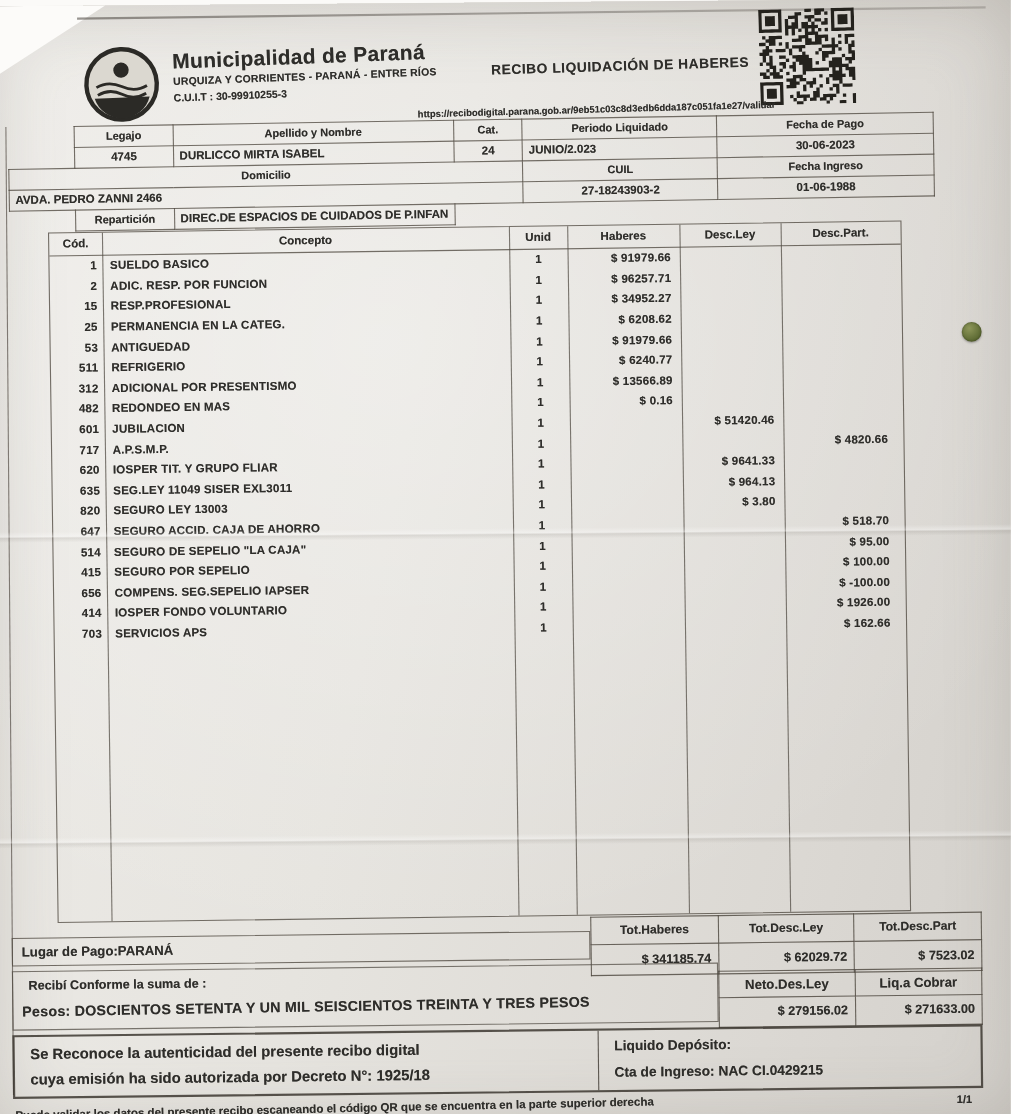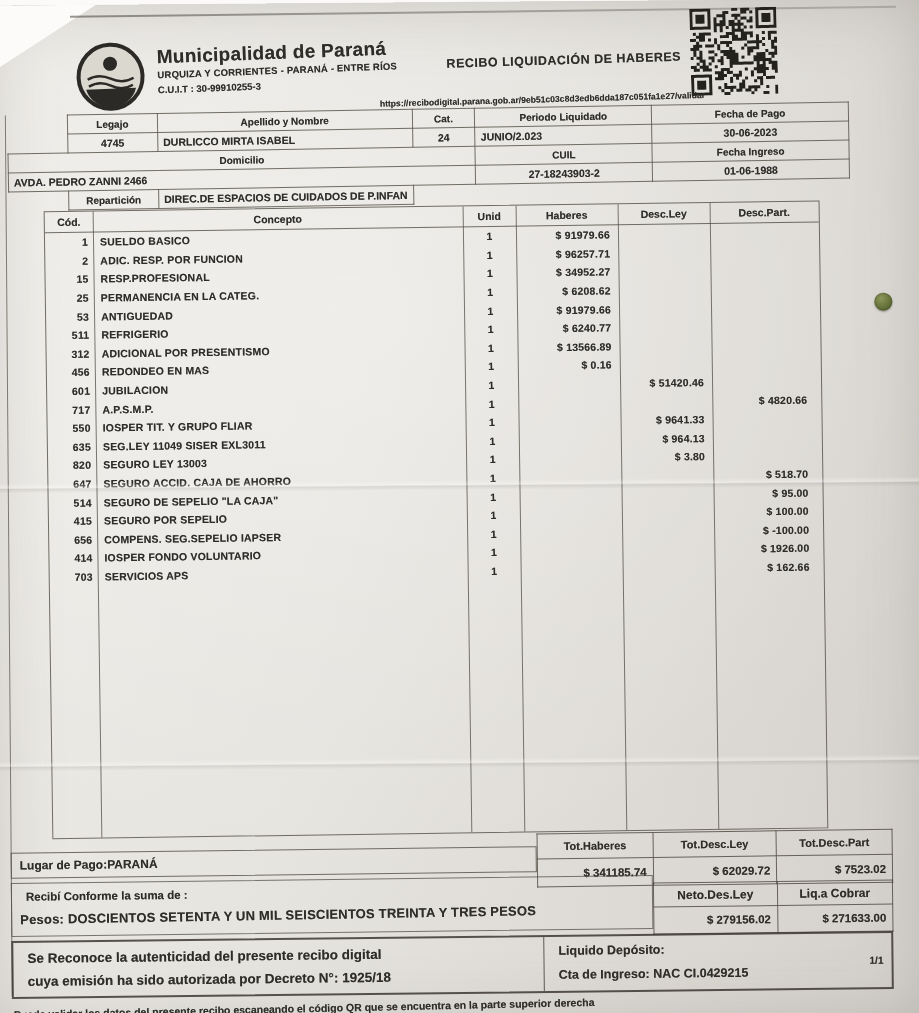--- a/index.html
+++ b/index.html
@@ -79,21 +79,21 @@
   .recibi{position:absolute;left:14px;top:7px;font-size:11.5px;font-weight:600;}
   .pesos{position:absolute;left:8px;top:27px;font-size:13px;font-weight:700;letter-spacing:.2px;transform:rotate(-0.3deg);}
   .cert-box{position:absolute;left:18px;top:934px;width:882px;height:58px;box-sizing:border-box;
             border:2px solid rgba(60,55,48,.85);transform:rotate(-0.2deg);}
   .cert-div{position:absolute;left:530px;top:0;bottom:0;width:1px;background:rgba(60,55,48,.8);}
   .cert-l1{position:absolute;left:14px;top:8px;font-size:13.5px;font-weight:700;}
   .cert-l2{position:absolute;left:14px;top:31px;font-size:13.5px;font-weight:700;}
   .dep-label{position:absolute;left:545px;top:7px;font-size:12.5px;font-weight:700;}
   .dep-cta{position:absolute;left:545px;top:31px;font-size:12.5px;font-weight:600;}
   .footer-note{position:absolute;left:20px;top:999px;font-size:10.5px;font-weight:600;transform:rotate(-0.8deg);}
-  .page-num{position:absolute;left:876px;top:956px;font-size:10px;font-weight:700;}
+  .page-num{position:absolute;left:876px;top:996px;font-size:10px;font-weight:700;}
 </style>
 </head>
 <body>
 
 <div class="stage">
   <div class="paper ink line">
     <div class="photo-corner"></div>
     <div class="top-edge"></div>
 
     <div class="seal">
@@ -226,21 +226,21 @@
           </div>
           <div class="crow">
             <span class="c-code">312</span>
             <span class="c-concept">ADICIONAL POR PRESENTISMO</span>
             <span class="c-unit">1</span>
             <span class="c-hab">$ 13566.89</span>
             <span class="c-dley"></span>
             <span class="c-dpart"></span>
           </div>
           <div class="crow">
-            <span class="c-code">456</span>
+            <span class="c-code">482</span>
             <span class="c-concept">REDONDEO EN MAS</span>
             <span class="c-unit">1</span>
             <span class="c-hab">$ 0.16</span>
             <span class="c-dley"></span>
             <span class="c-dpart"></span>
           </div>
           <div class="crow">
             <span class="c-code">601</span>
             <span class="c-concept">JUBILACION</span>
             <span class="c-unit">1</span>
@@ -250,21 +250,21 @@
           </div>
           <div class="crow">
             <span class="c-code">717</span>
             <span class="c-concept">A.P.S.M.P.</span>
             <span class="c-unit">1</span>
             <span class="c-hab"></span>
             <span class="c-dley"></span>
             <span class="c-dpart">$ 4820.66</span>
           </div>
           <div class="crow">
-            <span class="c-code">550</span>
+            <span class="c-code">620</span>
             <span class="c-concept">IOSPER TIT. Y GRUPO FLIAR</span>
             <span class="c-unit">1</span>
             <span class="c-hab"></span>
             <span class="c-dley">$ 9641.33</span>
             <span class="c-dpart"></span>
           </div>
           <div class="crow">
             <span class="c-code">635</span>
             <span class="c-concept">SEG.LEY 11049 SISER EXL3011</span>
             <span class="c-unit">1</span>

